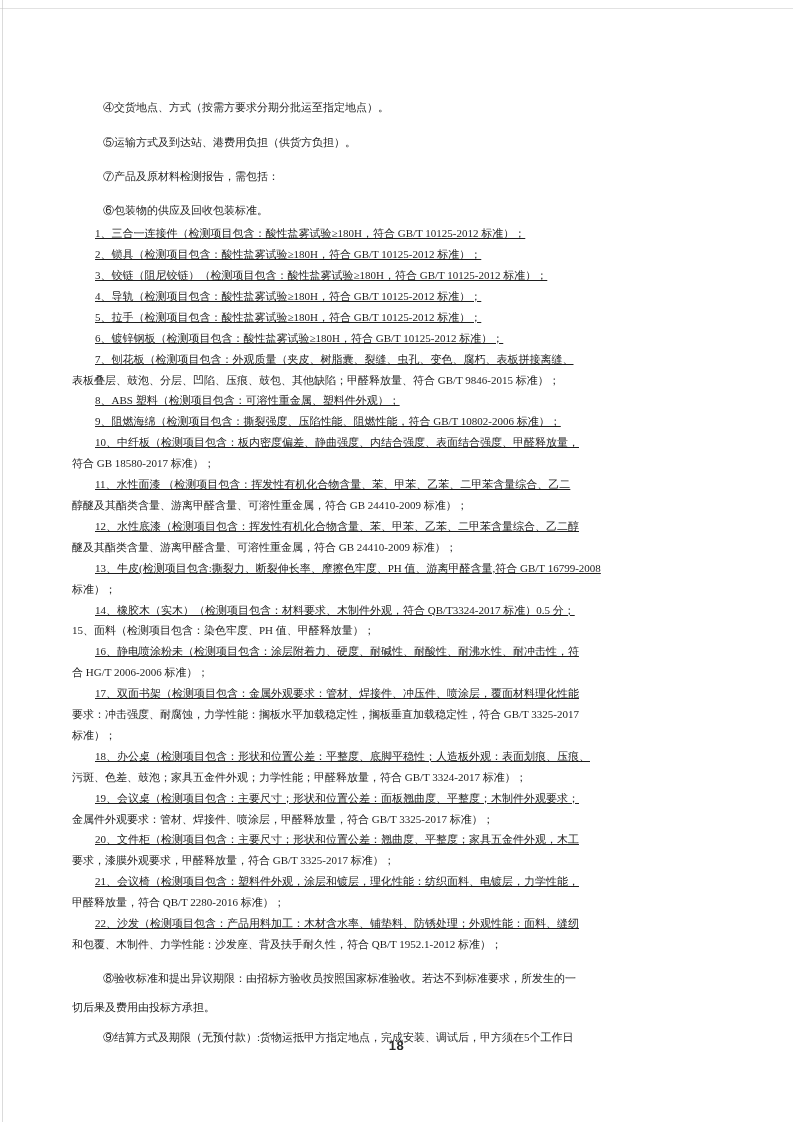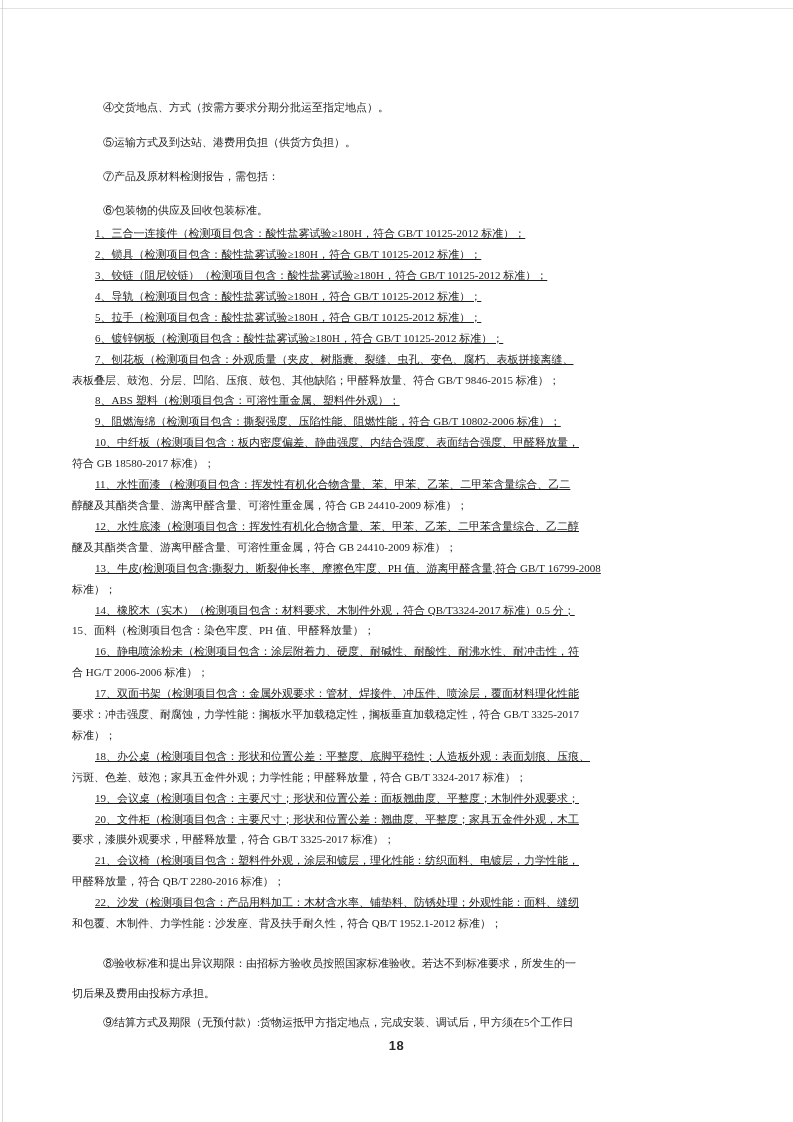--- a/index.html
+++ b/index.html
@@ -32,21 +32,21 @@
     white-space: nowrap;
   }
   
   .sp { margin-top: 13.4px; text-indent: 31px; }
   
   .it { text-indent: 23px; text-decoration: underline; }
   .it1 { margin-top: 2px; }
   
   .ct { text-indent: 0; }
   
-  .l1 { line-height: 29.5px; margin-top: 15px; text-indent: 31px; }
+  .l1 { line-height: 29.5px; margin-top: 9px; text-indent: 31px; }
   
   .lc { line-height: 29.5px; text-indent: 0; }
   
   .lp { line-height: 29.5px; text-indent: 31px; }
   .page-num {
     position: absolute;
     top: 1038px;
     left: 0;
     width: 793px;
     text-align: center;
@@ -89,20 +89,21 @@
     <div class="line it">14、橡胶木（实木）（检测项目包含：材料要求、木制件外观，符合 QB/T3324-2017 标准）0.5 分；</div>
     <div class="line ct">15、面料（检测项目包含：染色牢度、PH 值、甲醛释放量）；</div>
     <div class="line it">16、静电喷涂粉未（检测项目包含：涂层附着力、硬度、耐碱性、耐酸性、耐沸水性、耐冲击性，符</div>
     <div class="line ct">合 HG/T 2006-2006 标准）；</div>
     <div class="line it">17、双面书架（检测项目包含：金属外观要求：管材、焊接件、冲压件、喷涂层，覆面材料理化性能</div>
     <div class="line ct">要求：冲击强度、耐腐蚀，力学性能：搁板水平加载稳定性，搁板垂直加载稳定性，符合 GB/T 3325-2017</div>
     <div class="line ct">标准）；</div>
     <div class="line it">18、办公桌（检测项目包含：形状和位置公差：平整度、底脚平稳性；人造板外观：表面划痕、压痕、</div>
     <div class="line ct">污斑、色差、鼓泡；家具五金件外观；力学性能；甲醛释放量，符合 GB/T 3324-2017 标准）；</div>
     <div class="line it">19、会议桌（检测项目包含：主要尺寸；形状和位置公差：面板翘曲度、平整度；木制件外观要求；</div>
+    <div class="line ct">金属件外观要求：管材、焊接件、喷涂层，甲醛释放量，符合 GB/T 3325-2017 标准）；</div>
     <div class="line it">20、文件柜（检测项目包含：主要尺寸；形状和位置公差：翘曲度、平整度；家具五金件外观，木工</div>
     <div class="line ct">要求，漆膜外观要求，甲醛释放量，符合 GB/T 3325-2017 标准）；</div>
     <div class="line it">21、会议椅（检测项目包含：塑料件外观，涂层和镀层，理化性能：纺织面料、电镀层，力学性能，</div>
     <div class="line ct">甲醛释放量，符合 QB/T 2280-2016 标准）；</div>
     <div class="line it">22、沙发（检测项目包含：产品用料加工：木材含水率、铺垫料、防锈处理；外观性能：面料、缝纫</div>
     <div class="line ct">和包覆、木制件、力学性能：沙发座、背及扶手耐久性，符合 QB/T 1952.1-2012 标准）；</div>
     <div class="line l1">⑧验收标准和提出异议期限：由招标方验收员按照国家标准验收。若达不到标准要求，所发生的一</div>
     <div class="line lc">切后果及费用由投标方承担。</div>
     <div class="line lp">⑨结算方式及期限（无预付款）:货物运抵甲方指定地点，完成安装、调试后，甲方须在5个工作日</div>
   </div>

